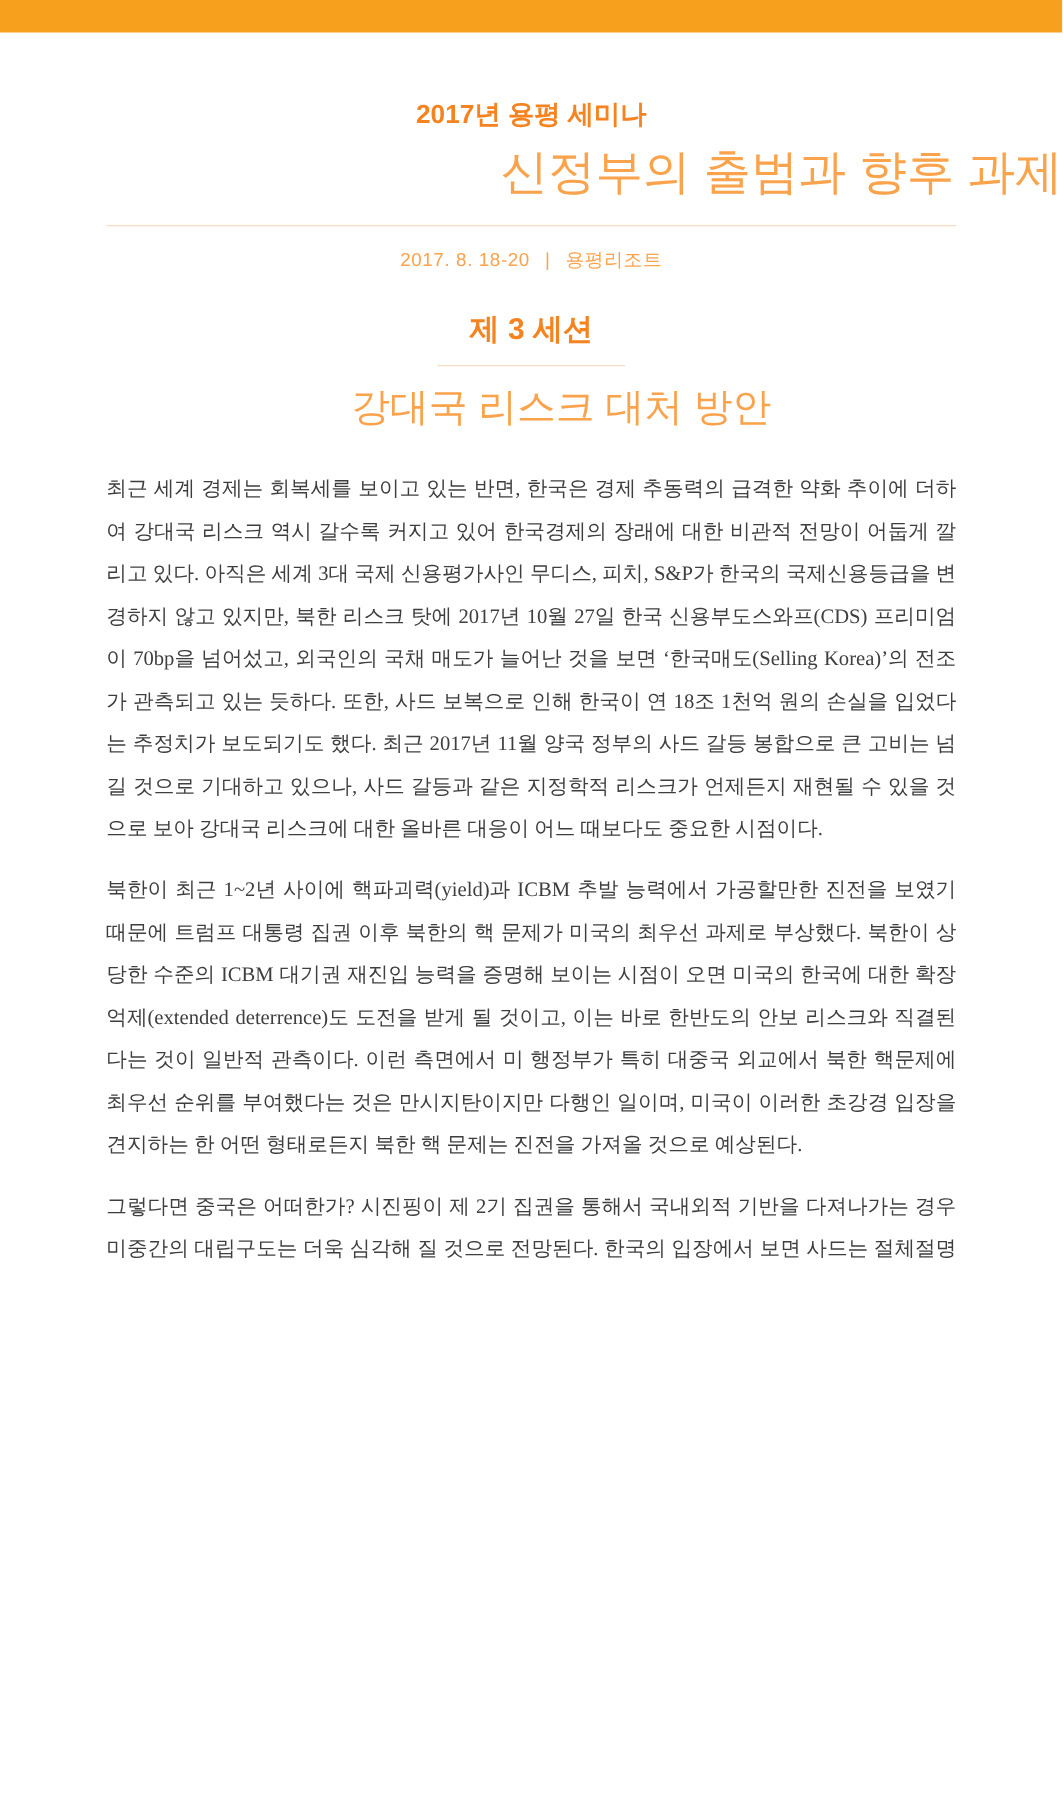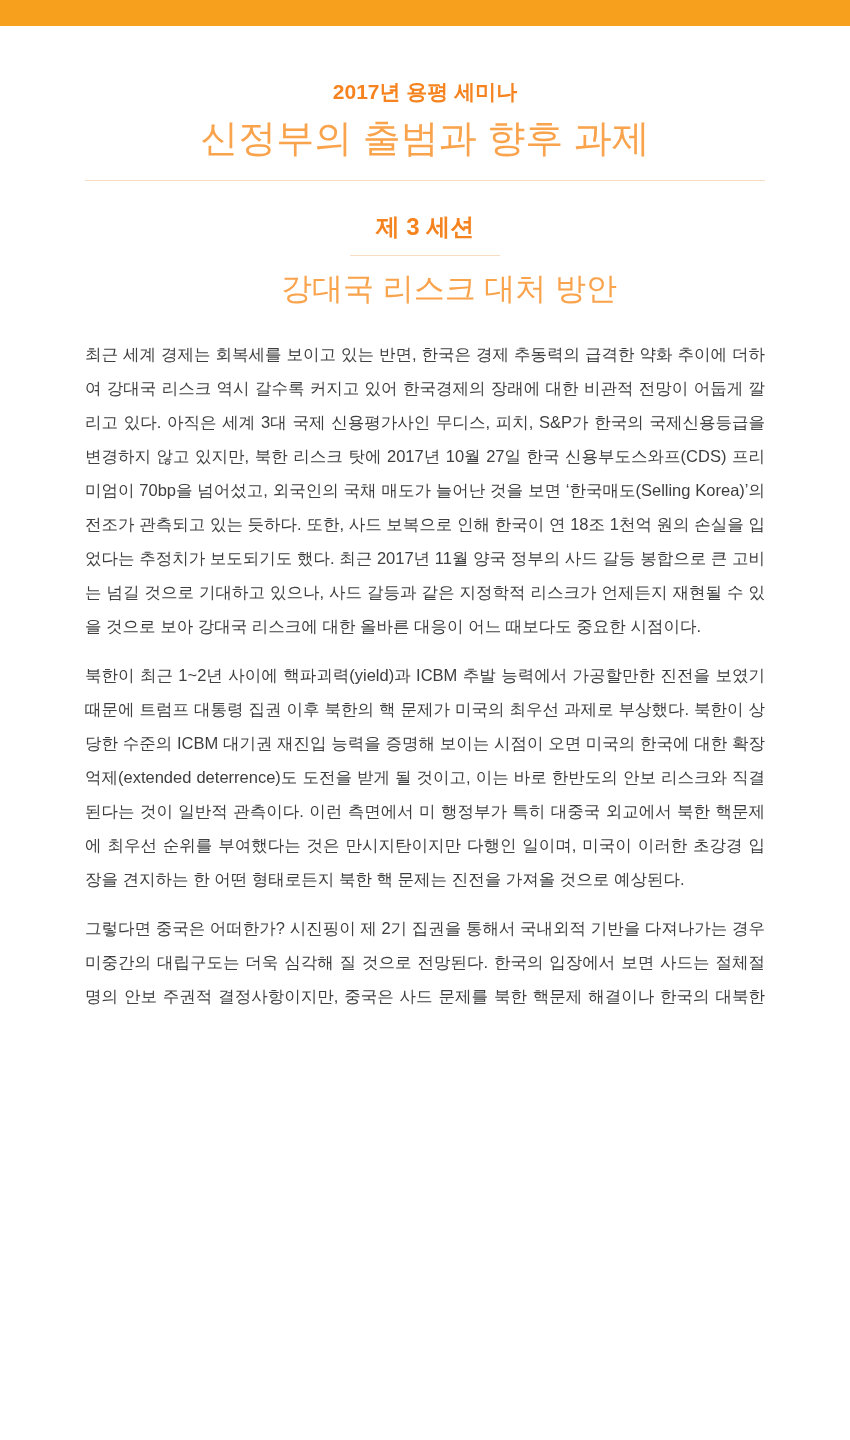--- a/index.html
+++ b/index.html
@@ -22,20 +22,21 @@
     font-weight:bold;
     line-height:24px;
     color:var(--accent-strong,#F5831F);
   }
   .doc-title{
     margin:12px 0 0;
     font-size:38px;
     font-weight:500;
     line-height:44px;
     color:var(--accent-light,#F9A34C);
+    text-align:right;
   }
   .header-divider{
     width:680px;
     margin:20px auto 0;
     border:none;
     border-top:1px solid var(--divider,#F9DDC2);
   }
   .date-venue{
     margin-top:18px;
     font-size:15px;
@@ -69,33 +70,37 @@
     width:680px;
     margin:30px auto 0;
   }
   .body-text p{
     margin:0 0 15px;
     font-size:16.5px;
     line-height:34px;
     color:var(--body-text,#3E3E3E);
     text-align:justify;
     word-break:break-all;
+    font-family:Liberation Serif, serif;
   }
 </style>
 </head>
 <body>
 
 <div class="page">
 
   <div class="top-bar"></div>
 
   <header class="doc-header">
     <div class="seminar-label">2017년 용평 세미나</div>
     <h1 class="doc-title">신정부의 출범과 향후 과제</h1>
     <hr class="header-divider">
+    <div class="date-venue">
+      <span>2017. 8. 18-20</span><span class="sep">|</span><span>용평리조트</span>
+    </div>
   </header>
 
   <section class="session">
     <h2 class="session-label">제 3 세션</h2>
     <hr class="session-divider">
     <h3 class="session-title">강대국 리스크 대처 방안</h3>
   </section>
 
   <main class="body-text">
     <p>최근 세계 경제는 회복세를 보이고 있는 반면, 한국은 경제 추동력의 급격한 약화 추이에 더하여 강대국 리스크 역시 갈수록 커지고 있어 한국경제의 장래에 대한 비관적 전망이 어둡게 깔리고 있다. 아직은 세계 3대 국제 신용평가사인 무디스, 피치, S&amp;P가 한국의 국제신용등급을 변경하지 않고 있지만, 북한 리스크 탓에 2017년 10월 27일 한국 신용부도스와프(CDS) 프리미엄이 70bp을 넘어섰고, 외국인의 국채 매도가 늘어난 것을 보면 ‘한국매도(Selling Korea)’의 전조가 관측되고 있는 듯하다. 또한, 사드 보복으로 인해 한국이 연 18조 1천억 원의 손실을 입었다는 추정치가 보도되기도 했다. 최근 2017년 11월 양국 정부의 사드 갈등 봉합으로 큰 고비는 넘길 것으로 기대하고 있으나, 사드 갈등과 같은 지정학적 리스크가 언제든지 재현될 수 있을 것으로 보아 강대국 리스크에 대한 올바른 대응이 어느 때보다도 중요한 시점이다.</p>

